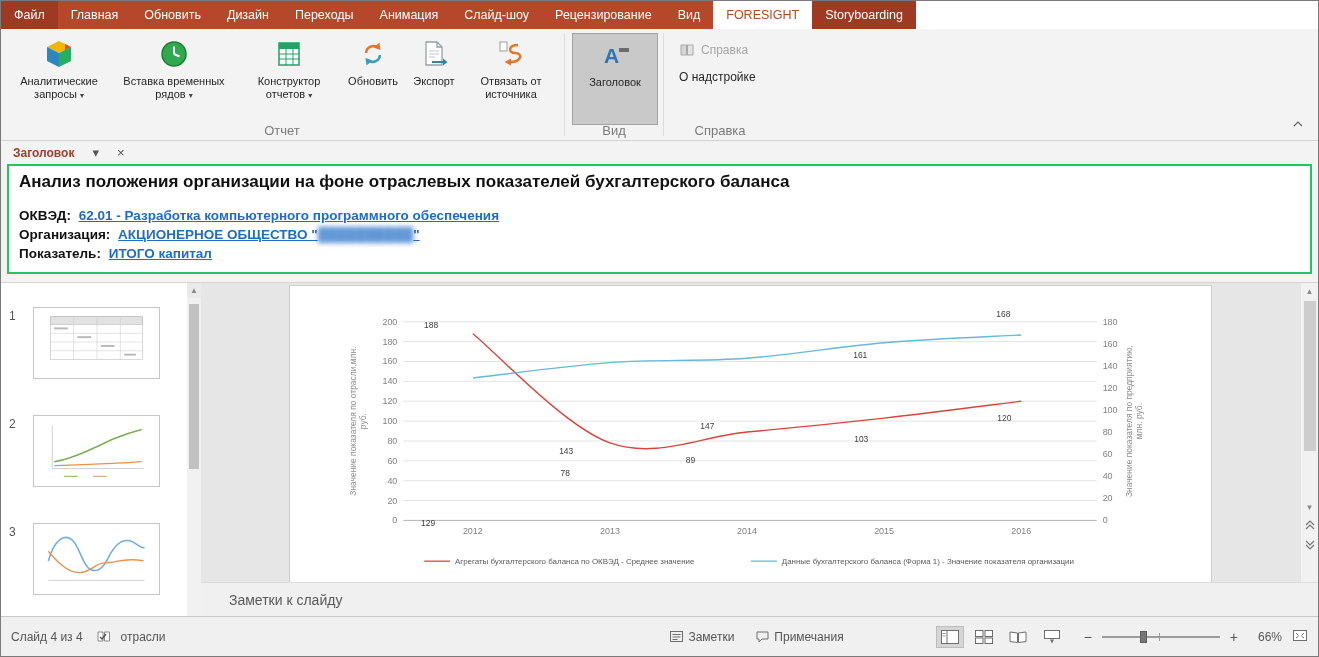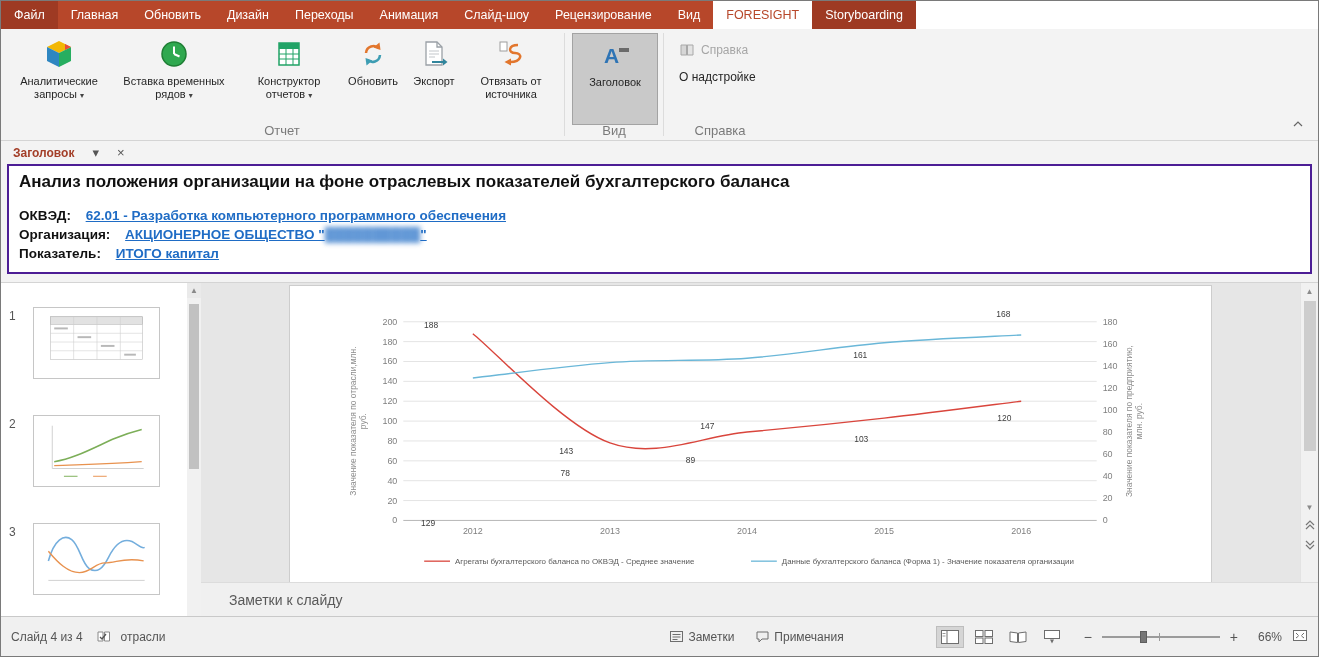--- a/index.html
+++ b/index.html
@@ -31,25 +31,25 @@
   .smallbtn.disabled { color:#a6a6a6; }
   .icon16 { width:16px; height:16px; display:inline-block; }
   .ribbon-collapse { position:absolute; right:12px; bottom:6px; padding:3px; }
 
   
   .pane { height:141px; background:#f3f3f3; display:flex; flex-direction:column; flex:0 0 auto; }
   .pane-header { height:23px; display:flex; align-items:center; padding:0 12px; }
   .pane-title { color:#a33e28; font-weight:bold; font-size:12px; }
   .pane-ctrl { margin-left:18px; color:#555; font-size:13px; line-height:13px; }
   .pane-ctrl:first-of-type { margin-left:auto; }
-  .pane-box { flex:1; margin:0 6px 8px; background:#fff; border:2px solid #4c1d95; padding:4px 10px; overflow:hidden; }
+  .pane-box { flex:1; margin:0 6px 8px; background:#fff; border:2px solid #22c55e; padding:4px 10px; overflow:hidden; }
   .doc-title { font-size:17px; font-weight:bold; color:#111; margin:2px 0 14px; }
   .doc-line { font-size:13.5px; font-weight:bold; line-height:19px; color:#111; }
   .doc-label { margin-right:4px; }
-  .doc-link { color:#1f6cc5; text-decoration:underline;margin-left:7px; }
+  .doc-link { color:#1f6cc5; text-decoration:underline; }
   .redacted { filter:blur(2.5px); opacity:.7; }
 
   
   .workspace { flex:1; display:flex; min-height:0; border-top:1px solid #d4d4d4; }
   .thumb-panel { width:186px; background:#fff; padding-top:24px; flex:0 0 auto; }
   .thumb-item { display:flex; margin-bottom:36px; padding-left:8px; }
   .thumb-num { width:24px; font-size:12px; color:#555; padding-top:2px; }
   .thumb-frame { width:127px; height:72px; border:1px solid #c6c6c6; background:#fff; }
   .thumb-frame svg { display:block; }
 

